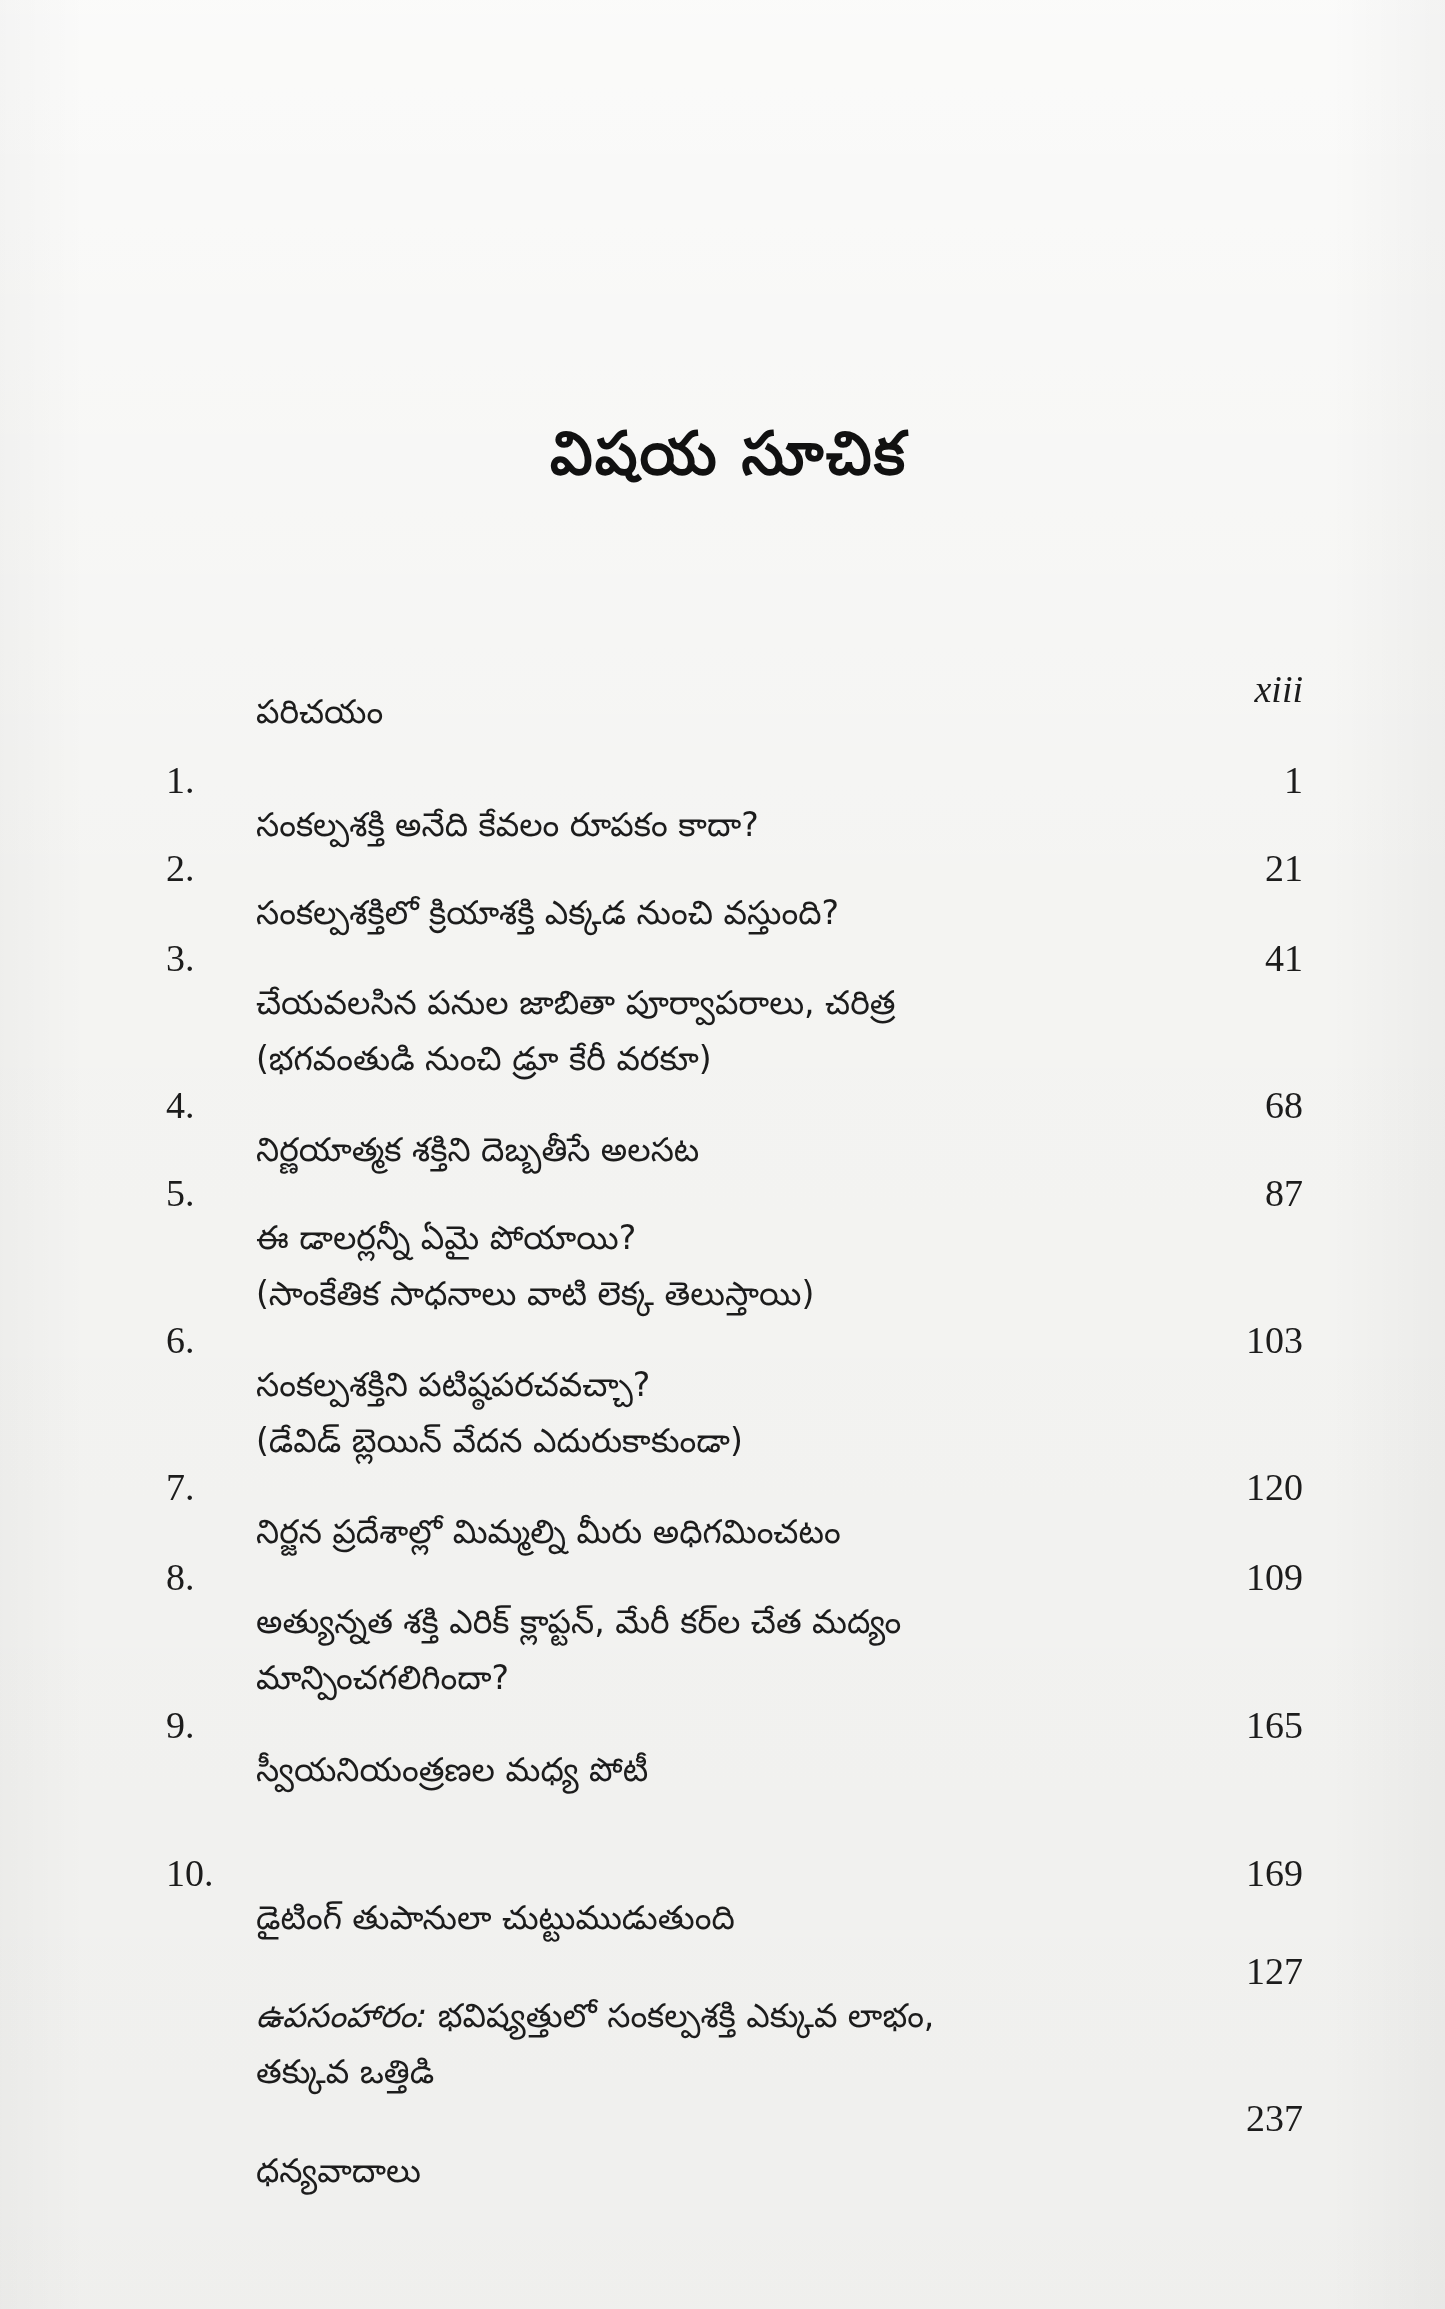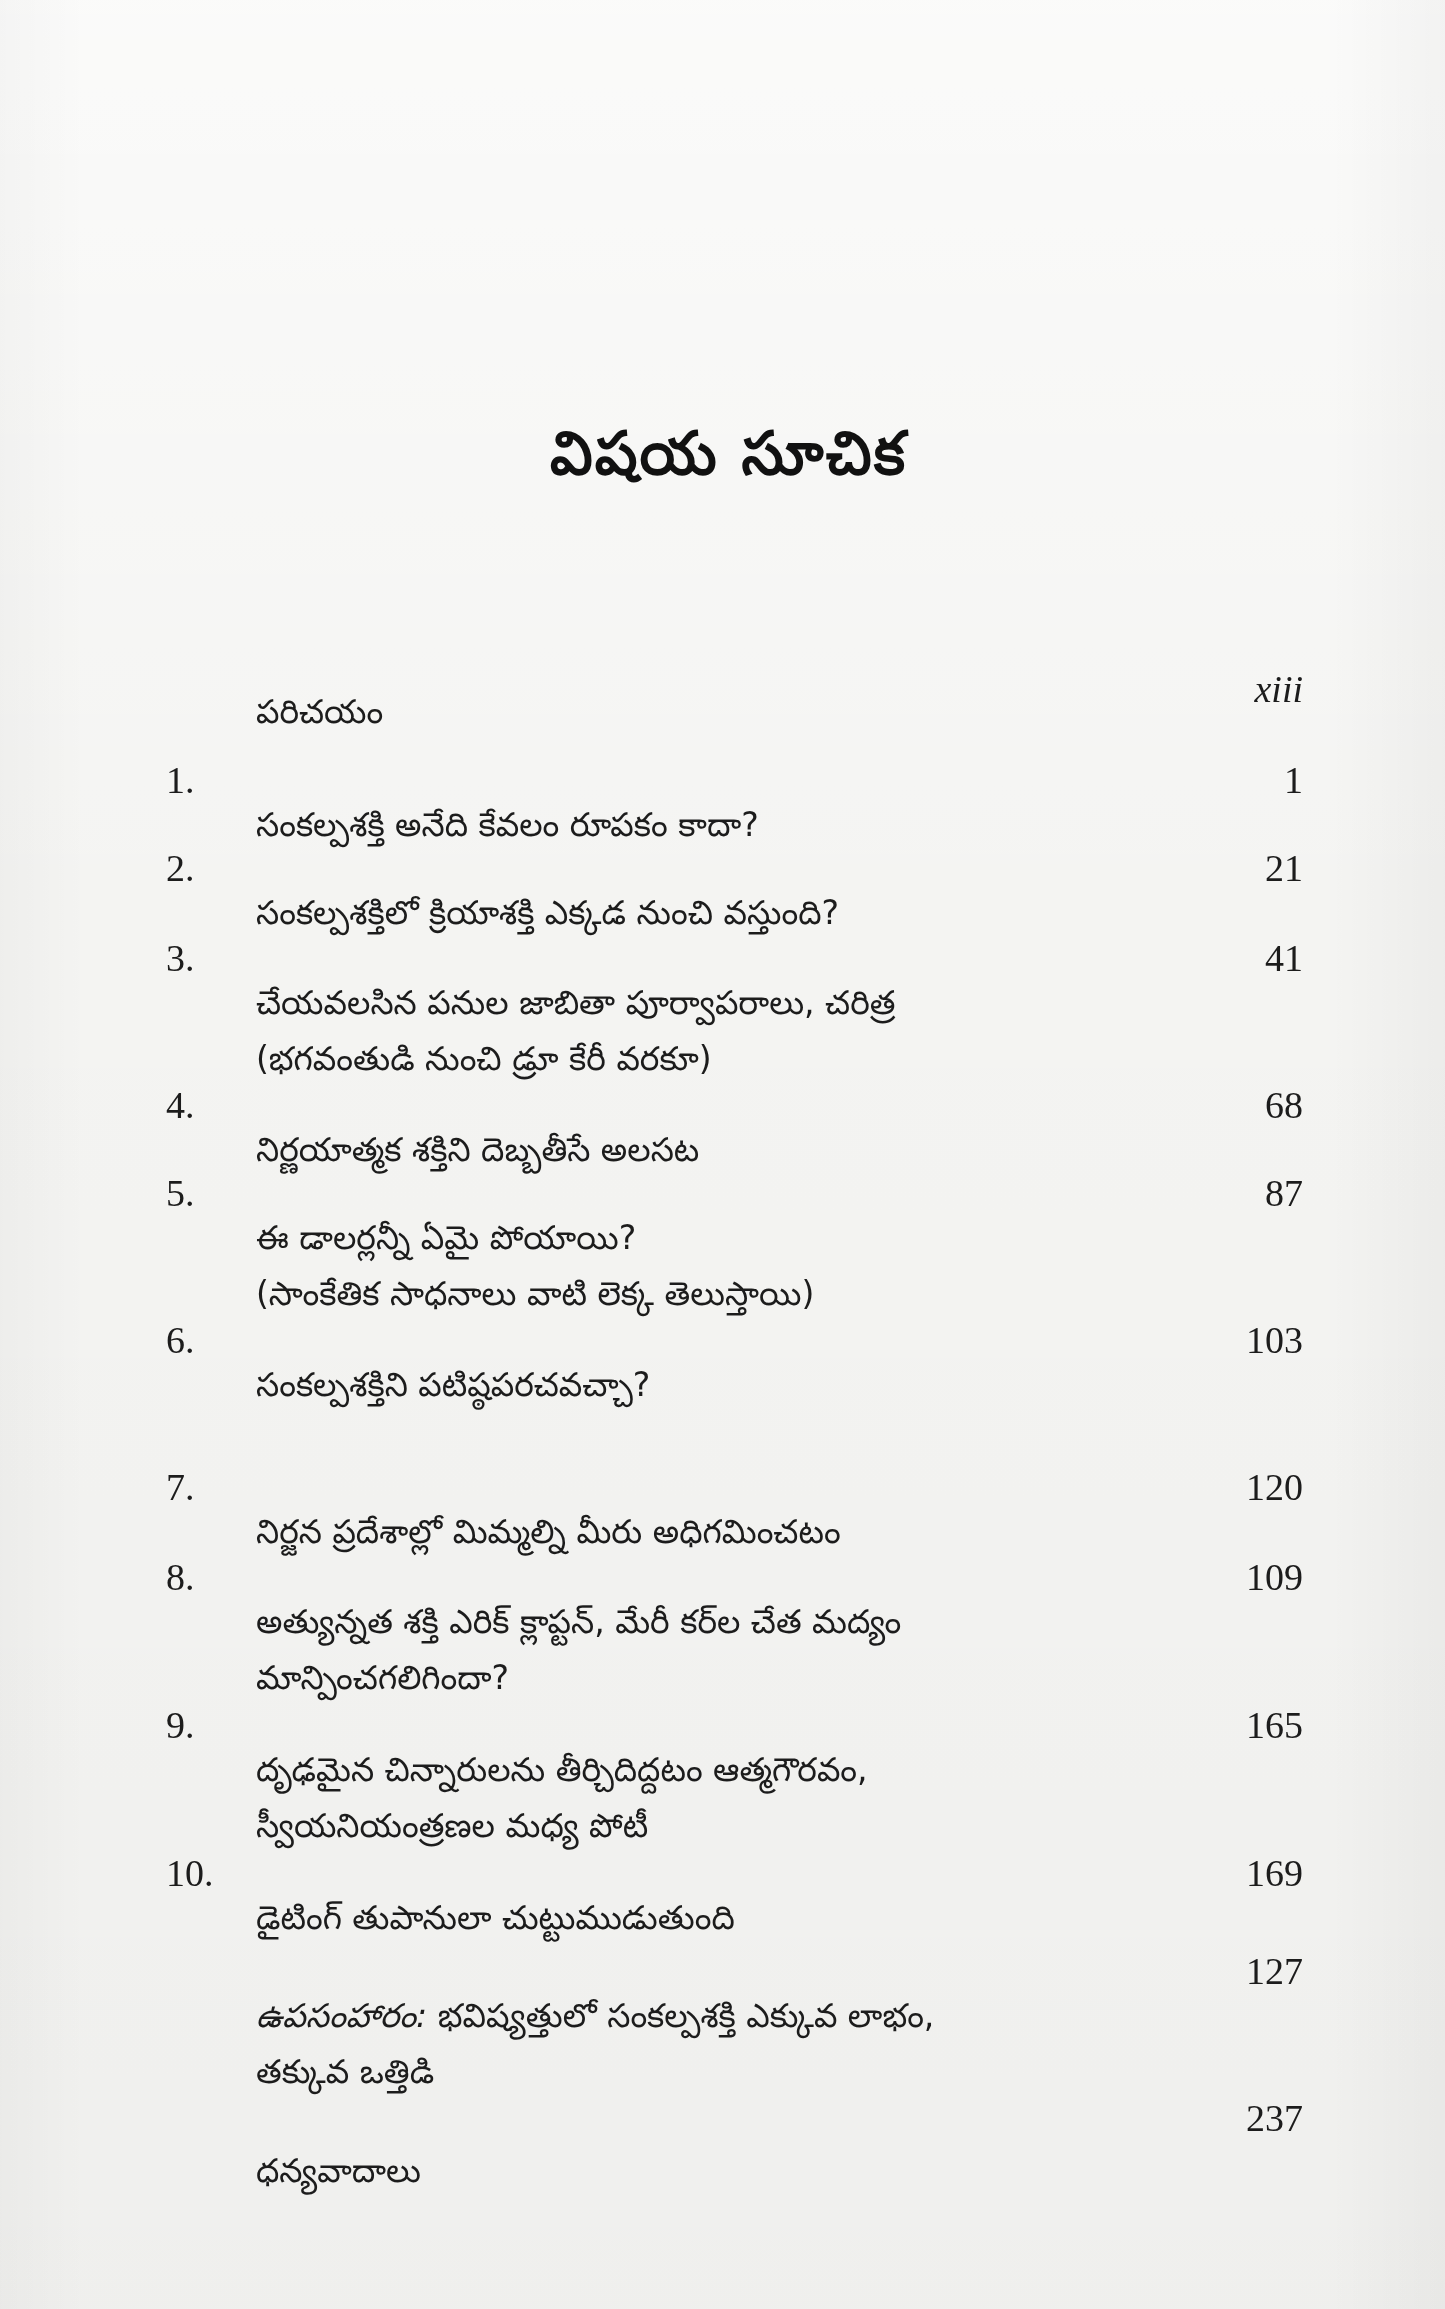--- a/index.html
+++ b/index.html
@@ -133,20 +133,21 @@
       <span class="line">ఈ డాలర్లన్నీ ఏమై పోయాయి?</span>
       <span class="line">(సాంకేతిక సాధనాలు వాటి లెక్క తెలుస్తాయి)</span>
     </div>
     <div class="page-no">87</div>
   </div>
 
   <div class="entry" style="top:1315px;">
     <div class="num">6.</div>
     <div class="text">
       <span class="line">సంకల్పశక్తిని పటిష్ఠపరచవచ్చా?</span>
+      <span class="line">(డేవిడ్ బ్లెయిన్ వేదన ఎదురుకాకుండా)</span>
     </div>
     <div class="page-no">103</div>
   </div>
 
   <div class="entry" style="top:1462px;">
     <div class="num">7.</div>
     <div class="text">
       <span class="line">నిర్జన ప్రదేశాల్లో మిమ్మల్ని మీరు అధిగమించటం</span>
     </div>
     <div class="page-no">120</div>
@@ -157,21 +158,20 @@
     <div class="text">
       <span class="line">అత్యున్నత శక్తి ఎరిక్ క్లాప్టన్, మేరీ కర్‌ల చేత మద్యం</span>
       <span class="line">మాన్పించగలిగిందా?</span>
     </div>
     <div class="page-no">109</div>
   </div>
 
   <div class="entry" style="top:1700px;">
     <div class="num">9.</div>
     <div class="text">
-      <span class="line">దృఢమైన చిన్నారులను తీర్చిదిద్దటం ఆత్మగౌరవం,</span>
       <span class="line">స్వీయనియంత్రణల మధ్య పోటీ</span>
     </div>
     <div class="page-no">165</div>
   </div>
 
   <div class="entry" style="top:1848px;">
     <div class="num">10.</div>
     <div class="text">
       <span class="line">డైటింగ్ తుపానులా చుట్టుముడుతుంది</span>
     </div>

